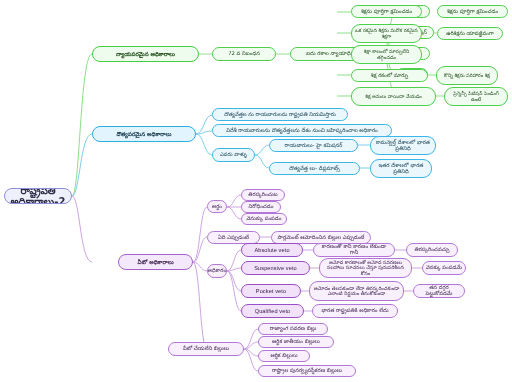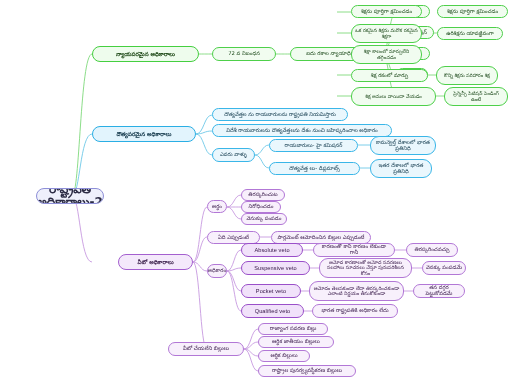--- a/index.html
+++ b/index.html
@@ -39,23 +39,22 @@
     padding: 1px 3px;
     white-space: normal;
     overflow: hidden;
   }
   
   .n-root {
     background: #eef0fb;
     border-color: #8e8fd8;
     color: #2b2b44;
     border-radius: 10px;
-    font-size: 12px;
-    font-weight: bold;
-    margin-left: 32px;
+    font-size: 10px;
+    font-weight: bold;
   }
   
   .n-green {
     background: #f1fcf0;
     border-color: #4ed04a;
     color: #1d4a1b;
     font-size: 5.3px;
   }
   .n-green-main {
     background: #eefced;

